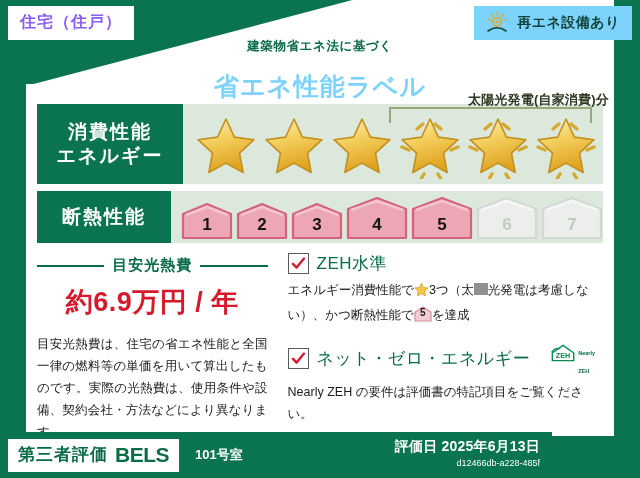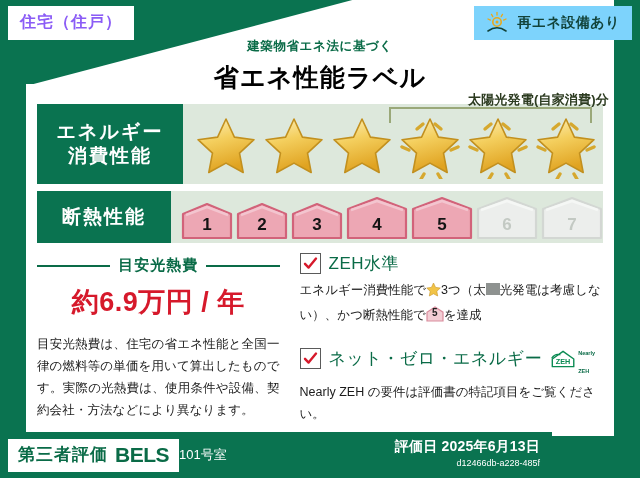--- a/index.html
+++ b/index.html
@@ -44,21 +44,21 @@
   }
   .renew-badge .txt{color:#12433a;font-size:14px;font-weight:700;letter-spacing:.5px;}
   .sun-icon{width:26px;height:24px;display:block;}
 
   
   .head-wrap{
     position:absolute;left:0;top:38px;width:640px;text-align:center;
     pointer-events:none;
   }
   .head-sub{color:#0a6b47;font-size:12.5px;font-weight:700;letter-spacing:.6px;}
-  .head-main{color:#000000;font-size:25px;font-weight:700;letter-spacing:1.2px;margin-top:6px;}
+  .head-main{color:#7dd3fc;font-size:25px;font-weight:700;letter-spacing:1.2px;margin-top:15px;}
 
   
   .perf-block{position:absolute;left:37px;top:104px;width:566px;}
   .perf-row{display:flex;align-items:stretch;height:80px;margin-bottom:7px;position:relative;}
   .perf-row.row2{height:52px;}
   .perf-name{
     width:146px;background:#0a7350;color:#ffffff;
     display:flex;flex-direction:column;align-items:center;justify-content:center;
     font-size:19px;font-weight:700;letter-spacing:2px;line-height:1.25;
   }
@@ -124,39 +124,39 @@
   }
   .checkbox svg{width:15px;height:15px;display:block;}
   .zeh-head .title{color:#0a6b47;font-size:17px;font-weight:400;letter-spacing:.5px;white-space:nowrap;}
   .zeh-body{color:#1b1b1b;font-size:12.5px;line-height:1.75;margin-top:5px;}
   .inline-star{display:inline-block;vertical-align:-3px;}
   .redact{display:inline-block;width:14px;height:12px;background:#8e9290;vertical-align:-1px;}
   .lvl5{
     display:inline-block;vertical-align:-3px;position:relative;width:18px;height:16px;
   }
   .lvl5 .n{position:absolute;left:0;right:0;bottom:0px;text-align:center;font-size:10px;font-weight:700;color:#222;}
-  .zeh-logo{display:flex;align-items:center;gap:2px;}
+  .zeh-logo{display:flex;align-items:flex-start;gap:2px;margin-left:12px;}
   .zeh-logo svg{display:block;}
   .zeh-logo .nearly{font-size:5.5px;color:#0a6b47;font-weight:700;line-height:1.05;text-align:center;}
   .block2{margin-top:14px;}
 
   
   .footer{
     position:absolute;left:0;bottom:0;width:552px;height:46px;
     background:#0a7350;display:flex;align-items:center;
   }
   .bels-tag{
     margin-left:8px;background:#ffffff;
     display:flex;align-items:center;gap:7px;
     padding:4px 10px 5px 10px;white-space:nowrap;
   }
   .bels-tag .jp{color:#0a6b47;font-size:17px;font-weight:700;letter-spacing:1px;}
   .bels-tag .en{color:#0a6b47;font-size:21px;font-weight:700;letter-spacing:-.5px;font-family:"Liberation Sans",sans-serif;}
   .bldg{color:#ffffff;font-size:13px;font-weight:700;margin-left:10px;white-space:nowrap;}
-  .room{color:#ffffff;font-size:13px;font-weight:400;white-space:nowrap;}
+  .room{color:#ffffff;font-size:13px;font-weight:700;margin-left:16px;white-space:nowrap;}
   .eval{position:absolute;right:12px;top:6px;text-align:right;}
   .eval .d{color:#ffffff;font-size:14px;font-weight:700;letter-spacing:.2px;white-space:nowrap;}
   .eval .id{color:#ffffff;font-size:9px;font-weight:400;margin-top:2px;white-space:nowrap;}
 </style>
 </head>
 <body>
 
 <div class="label-root">
 
   <div class="roof"></div>
@@ -184,22 +184,22 @@
 
   <div class="head-wrap">
     <div class="head-sub">建築物省エネ法に基づく</div>
     <div class="head-main">省エネ性能ラベル</div>
   </div>
 
   <div class="perf-block">
 
     <div class="perf-row">
       <div class="perf-name">
+        <span>消費性能</span>
         <span>エネルギー</span>
-        <span>消費性能</span>
       </div>
       <div class="perf-val">
         <div class="solar-bracket-label">太陽光発電(自家消費)分</div>
         <div class="solar-bracket"></div>
         <div class="stars">
             <div class="star-item">
               <svg class="star-svg" viewBox="0 0 66 64" aria-hidden="true">
                 <defs>
                   <linearGradient id="sg0" x1="0" y1="0" x2="0.3" y2="1">
                     <stop offset="0%" stop-color="#fdf1c0"></stop>

